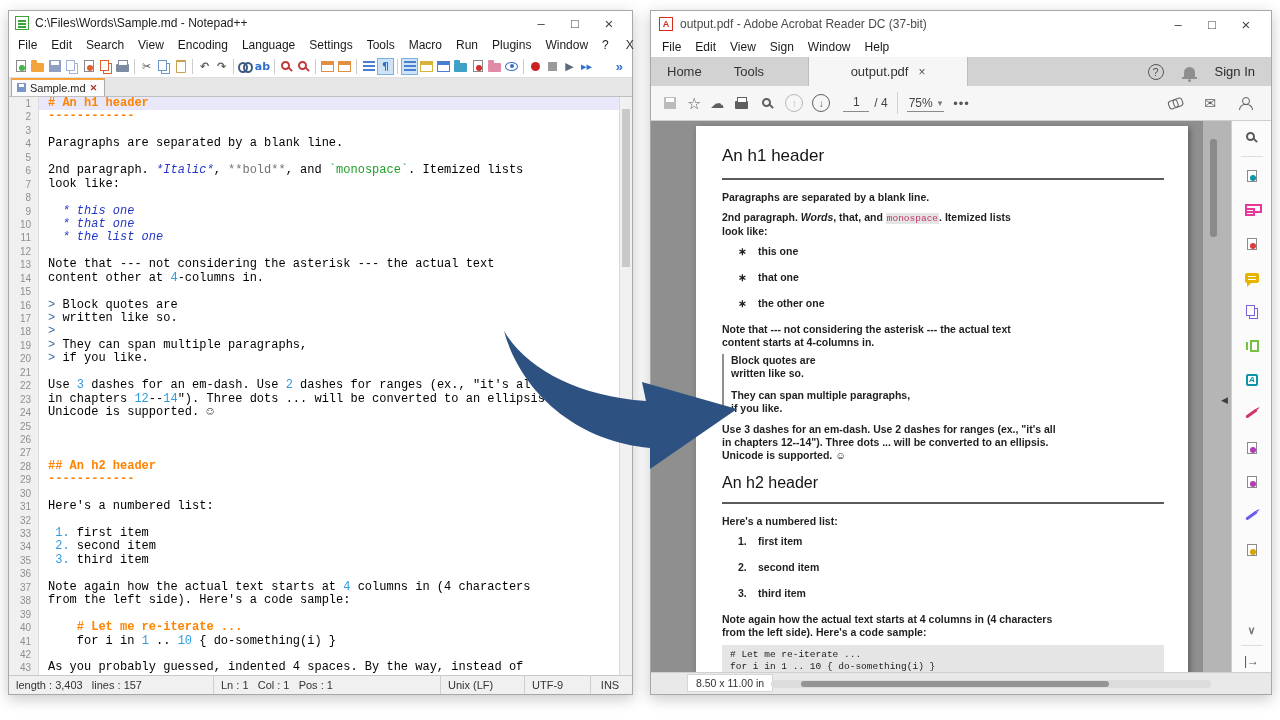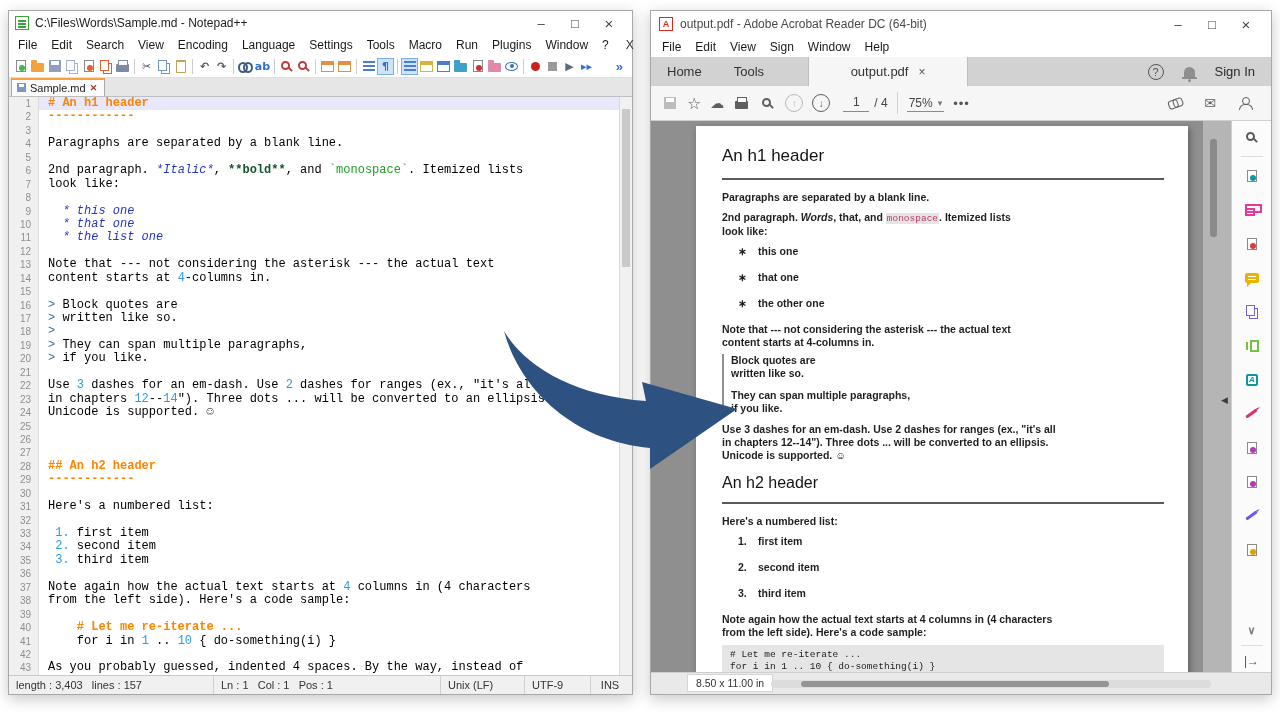--- a/index.html
+++ b/index.html
@@ -27,21 +27,21 @@
   .npp-tab .disk{width:9px;height:9px;background:#7b96c8;position:relative}
   .npp-tab .disk::before{content:"";position:absolute;top:1px;left:2px;right:2px;height:3px;background:#fff}
   .npp-tab .tclose{color:#a03828;font-size:9px;font-weight:bold}
   .npp-edit{flex:1;display:flex;flex-direction:column;overflow:hidden;position:relative;background:#fff}
   .elines{flex:1;overflow:hidden;font-family:"Liberation Mono",monospace;font-size:12px;line-height:13.45px}
   .eline{display:flex;height:13.45px}
   .eline .ln{width:30px;flex:0 0 auto;text-align:right;padding-right:7px;background:#f0f0f0;border-right:1px solid #dcdcdc;color:#8f8f8f;font-size:10px;font-family:"Liberation Sans",sans-serif}
   .eline .lt{flex:1;white-space:pre;padding-left:9px;color:#000}
   .eline.cur .lt{background:#e8e8fa}
   .sd{color:#000}.sh{color:#fe8400;font-weight:bold}.so{color:#fe8400;font-weight:bold}
-  .si{color:#2436c8;font-style:italic}.sb{color:#14532d;font-weight:bold}
+  .si{color:#2436c8;font-style:italic}.sb{color:#737373;font-weight:normal}
   .sm{color:#1fa028}.sn{color:#2e9be6}.sq{color:#3a6ea5}
   .npp-vscroll{position:absolute;right:0;top:0;bottom:0;width:13px;background:#f1f1f1;border-left:1px solid #dadada}
   .npp-vscroll .thumb{position:absolute;left:2px;right:2px;top:12px;height:158px;background:#c9c9c9}
   .npp-status{height:19px;background:#f0f0f0;border-top:1px solid #c8c8c8;display:flex;align-items:center;font-size:11px;color:#333;flex:0 0 auto}
   .npp-status .cell{padding:0 7px;height:100%;display:flex;align-items:center;border-right:1px solid #cfcfcf;white-space:pre}
   .c1{width:205px}.c2{width:227px}.c3{width:84px;justify-content:flex-start}.c4{width:66px}.c5{width:38px;border-right:none!important;justify-content:center}
 
   
   .g-doc i{display:block;width:10px;height:12px;background:#fff;border:1px solid #8a8a8a;position:relative}
   .g-doc b{position:absolute;right:0;bottom:0;width:6px;height:6px;border-radius:50%;background:currentColor}
@@ -327,21 +327,21 @@
         <div class="eline">
           <span class="ln">12</span>
           <span class="lt"></span>
         </div>
         <div class="eline">
           <span class="ln">13</span>
           <span class="lt"><span class="sd">Note that --- not considering the asterisk --- the actual text</span></span>
         </div>
         <div class="eline">
           <span class="ln">14</span>
-          <span class="lt"><span class="sd">content starts at </span><span class="sn">4</span><span class="sd">-columns in.</span></span>
+          <span class="lt"><span class="sd">content other at </span><span class="sn">4</span><span class="sd">-columns in.</span></span>
         </div>
         <div class="eline">
           <span class="ln">15</span>
           <span class="lt"></span>
         </div>
         <div class="eline">
           <span class="ln">16</span>
           <span class="lt"><span class="sq">&gt;</span><span class="sd"> Block quotes are</span></span>
         </div>
         <div class="eline">
@@ -462,21 +462,21 @@
     <span class="cell c2">Ln : 1   Col : 1   Pos : 1</span>
     <span class="cell c3">Unix (LF)</span>
     <span class="cell c4">UTF-9</span>
     <span class="cell c5">INS</span>
   </div>
 </div>
 
 <div class="win" id="acr">
   <div class="acr-title">
     <span class="app-ic">A</span>
-    <span>output.pdf - Adobe Acrobat Reader DC (64-bit)</span>
+    <span>output.pdf - Adobe Acrobat Reader DC (37-bit)</span>
     <span class="winctl">
       <span>–</span>
       <span>□</span>
       <span style="font-size:15px">×</span>
     </span>
   </div>
   <div class="acr-menu" id="acr-menus">
       <span class="mitem">File</span>
       <span class="mitem">Edit</span>
       <span class="mitem">View</span>

